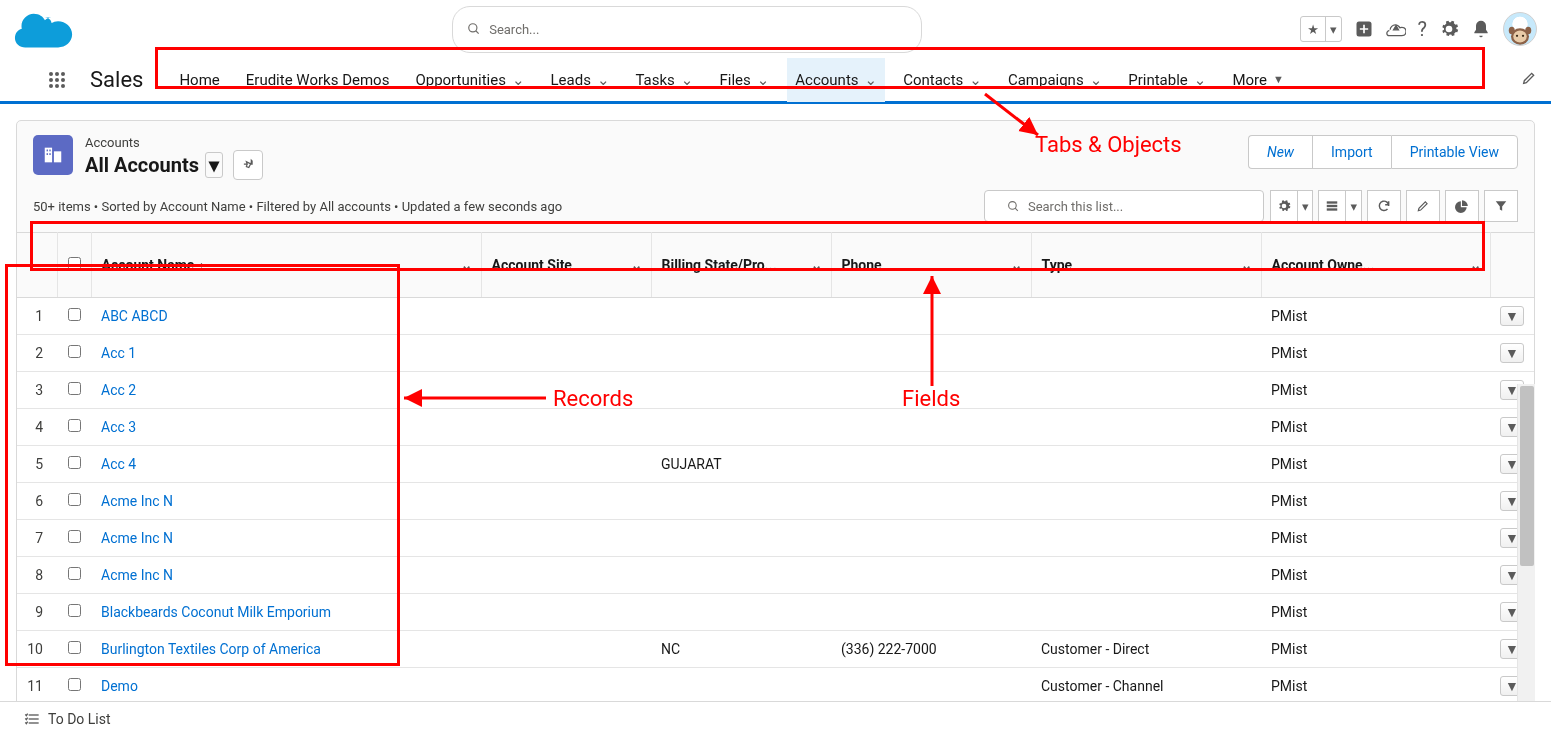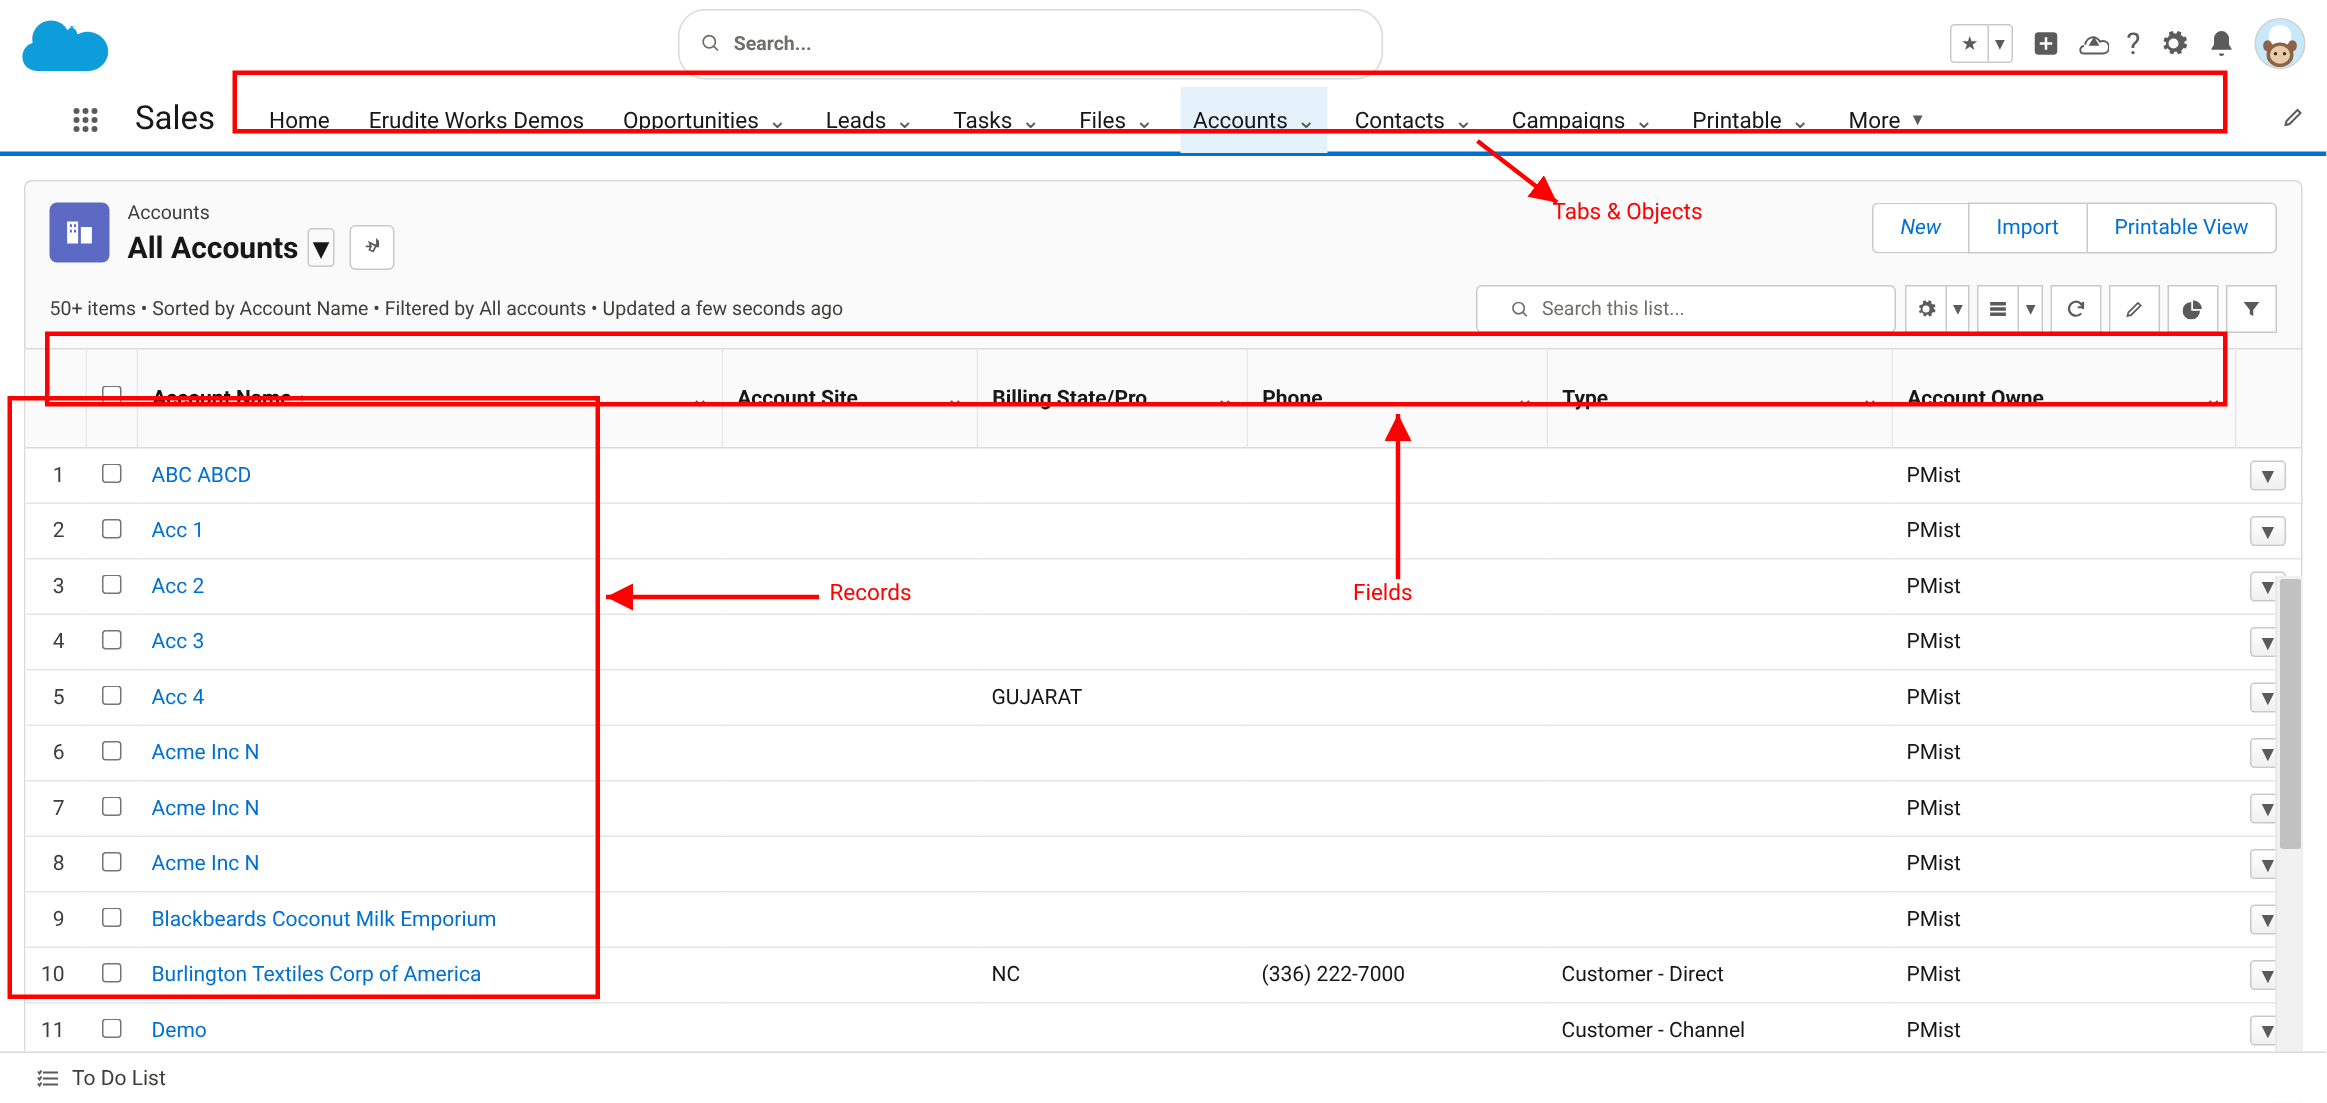--- a/index.html
+++ b/index.html
@@ -4,21 +4,21 @@
 <style>
 * { box-sizing: border-box; margin: 0; padding: 0; font-family: -apple-system, BlinkMacSystemFont, "Segoe UI", Roboto, Helvetica, Arial, sans-serif; }
 body { background: #fff; color: #181818; font-size: 13px; overflow: hidden; }
 .wrap { width: 1551px; height: 735px; position: relative; }
 
 
 .topbar { height: 58px; display: flex; align-items: center; padding: 0 14px; }
 .logo { width: 60px; height: 42px; }
 .logo-cloud { fill: #0d9dda; }
 .search-wrap { flex: 1; display: flex; justify-content: center; }
-.search { width: 470px; height: 47px; border: 1px solid #d9d9d9; border-radius: 18px; display: flex; align-items: center; padding: 0 14px; color: #706e6b; font-weight: bold; }
+.search { width: 470px; height: 47px; border: 1px solid #d9d9d9; border-radius: 18px; display: flex; align-items: center; padding: 0 14px; color: #706e6b; }
 .search svg { margin-right: 8px; }
 .topbar-right { display: flex; align-items: center; gap: 12px; color: #5b5b5b; }
 .topbar-right .icowrap { display:flex; align-items:center; justify-content:center; }
 .starbox { border:1px solid #c9c9c9; border-radius:3px; display:flex; height:26px; }
 .starbox span { padding:0 6px; display:flex; align-items:center; border-right:1px solid #c9c9c9; }
 .starbox span:last-child { border-right:none; padding:0 4px; }
 .avatar { width:34px; height:34px; border-radius:50%; background: radial-gradient(circle at 50% 35%, #fff 0 28%, #c7e9fb 30% 100%); border:1px solid #d0d0d0; display:flex; align-items:flex-end; justify-content:center; overflow:hidden; }
 .avatar svg { width:30px; }
 
 
@@ -64,21 +64,21 @@
 th .sortarr { color:#5b5b5b; margin-left:4px; font-size:12px; }
 td { padding:8px 10px; border-bottom:1px solid #e5e5e5; font-size:14px; white-space:nowrap; }
 td.rownum { width:40px; text-align:right; color:#3e3e3c; padding-right:14px; }
 td.cbcell { width:34px; text-align:center; }
 td.link a { color:#0070d2; text-decoration:none; cursor:pointer; }
 td.actioncell { width:40px; text-align:center; }
 .rowmenu { width:24px; height:20px; border:1px solid #c9c9c9; border-radius:3px; background:linear-gradient(#fff,#f0f0f0); display:inline-flex; align-items:center; justify-content:center; color:#5b5b5b; }
 
 
 .ann { position:absolute; border:3px solid red; pointer-events:none; }
-.ann-label { position:absolute; color:red; font-size:15px; font-weight:400; pointer-events:none; }
+.ann-label { position:absolute; color:red; font-size:22px; font-weight:400; pointer-events:none; }
 .arrow { position:absolute; pointer-events:none; }
 
 
 .footerbar { position:absolute; bottom:0; left:0; right:0; height:34px; border-top:1px solid #d9d9d9; background:#fff; display:flex; align-items:center; padding:0 24px; font-size:14px; color:#3e3e3c; gap:8px; }
 .footerbar svg { color:#5b5b5b; }
 
 .scrollbar { position:absolute; right:16px; top:280px; width:18px; height:388px; background:#f1f1f1; border-left:1px solid #e5e5e5; }
 .scrollbar .thumb { background:#c1c1c1; width:14px; margin:2px; height:180px; border-radius:2px; }
 </style>
 </head>

